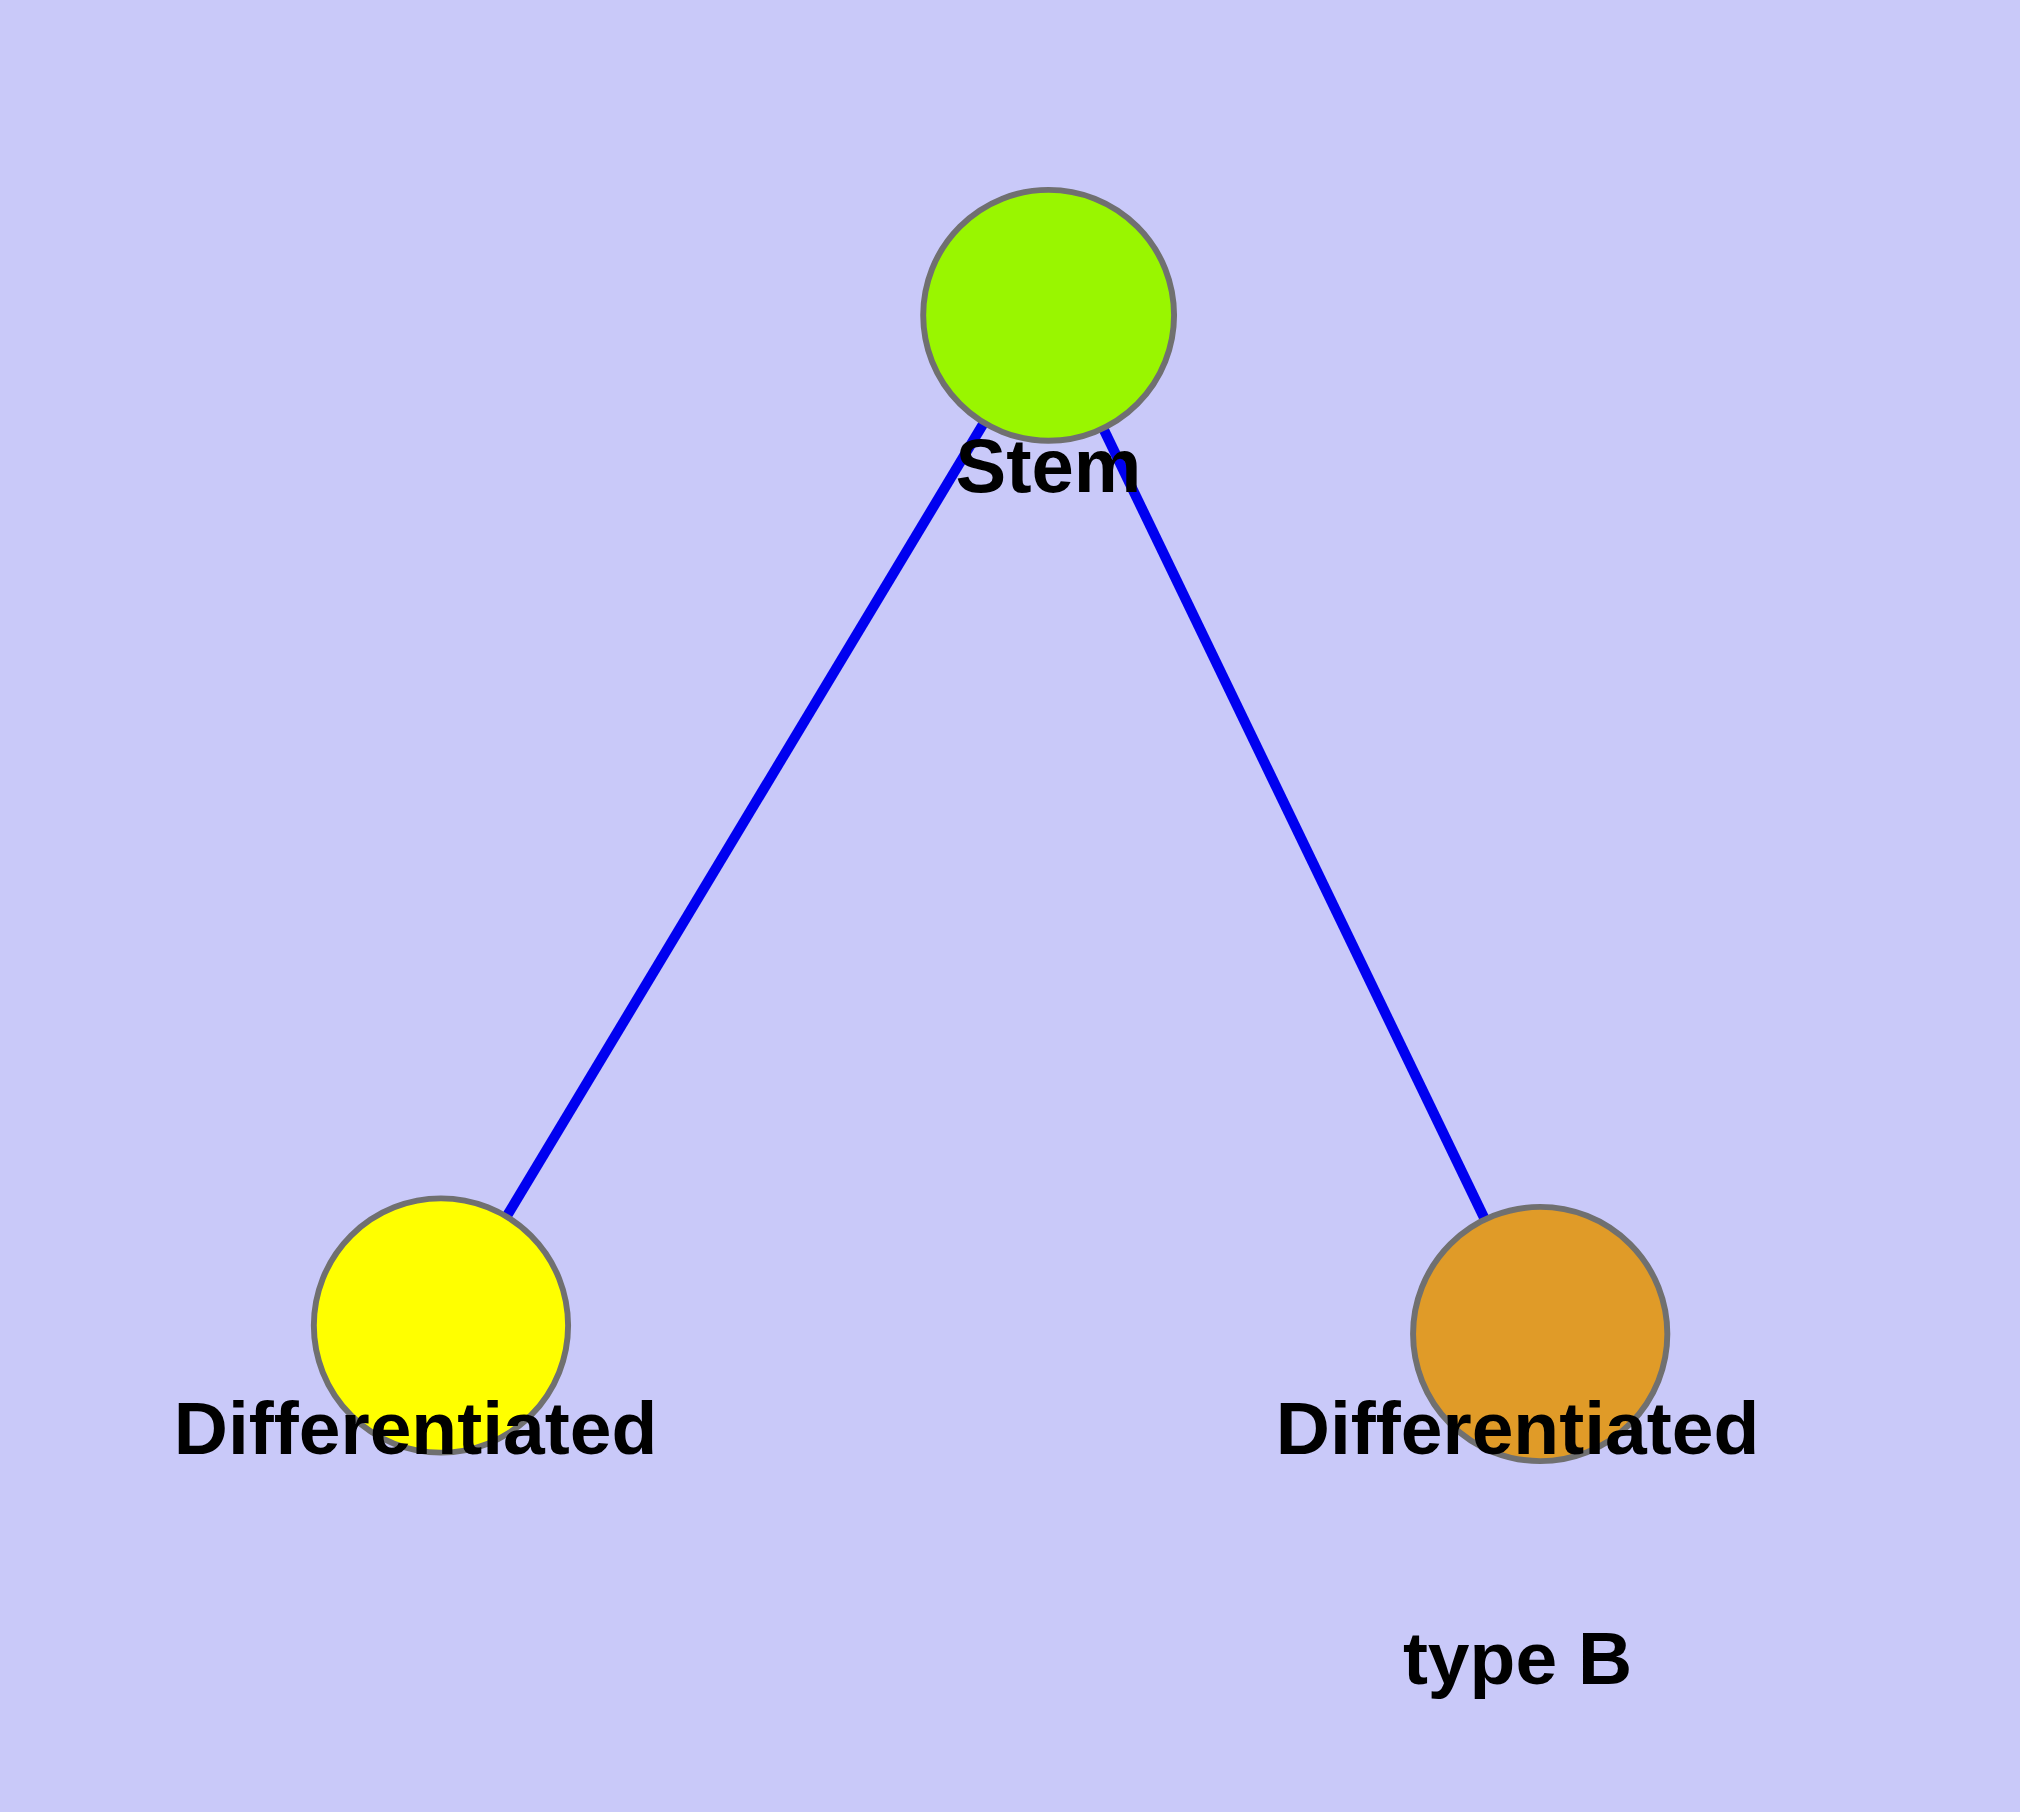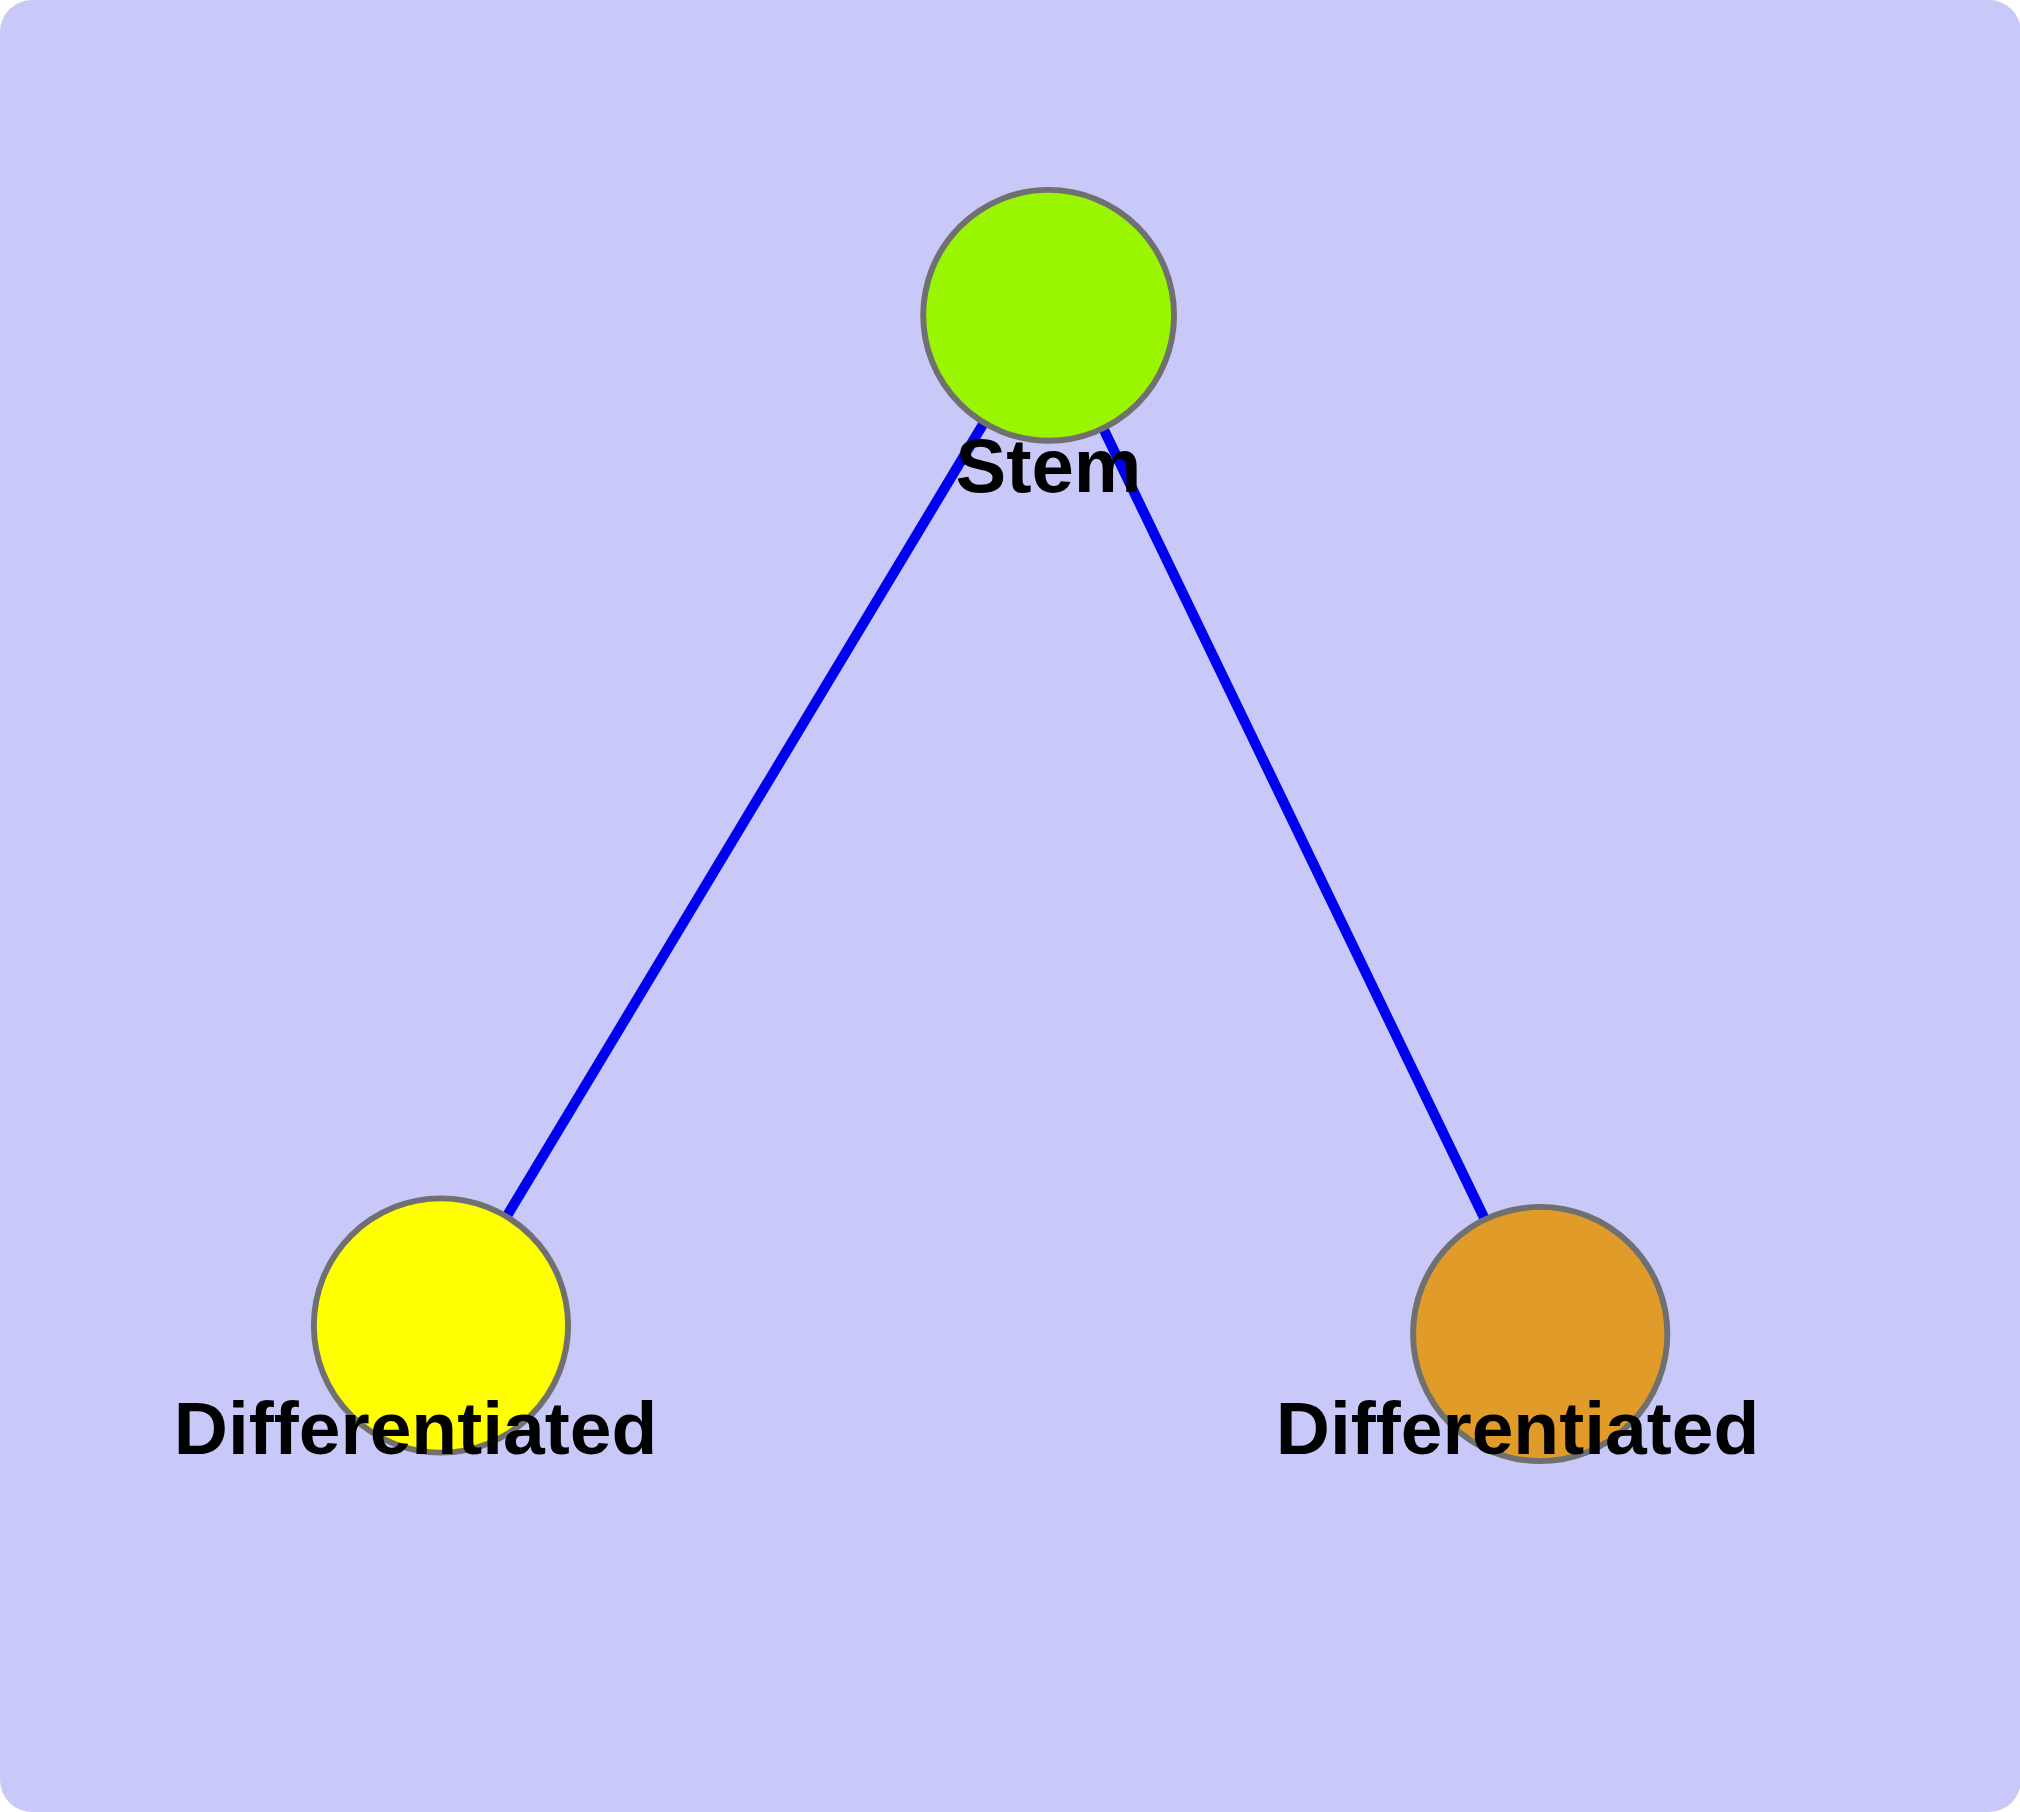--- a/index.html
+++ b/index.html
@@ -7,21 +7,20 @@
     padding: 0;
     background: #ffffff;
   }
   #canvas {
     position: relative;
     width: 2021px;
     height: 1812px;
     background: #ffffff;
     overflow: hidden;
     font-family: "Liberation Sans", sans-serif;
-    border-radius: 32px;
   }
   #plot-area {
     position: absolute;
     left: 0;
     top: 0;
     width: 2021px;
     height: 1812px;
     background: #c9c9f9;
   }
   #graph-svg {
@@ -82,15 +81,16 @@
   <div class="node-label" id="label-stem">
     <div>Stem</div>
   </div>
 
   <div class="node-label" id="label-type-a">
     <div>Differentiated</div>
   </div>
 
   <div class="node-label" id="label-type-b">
     <div>Differentiated</div>
+    <div>type B</div>
   </div>
 </div>
 
 
 </body></html>

